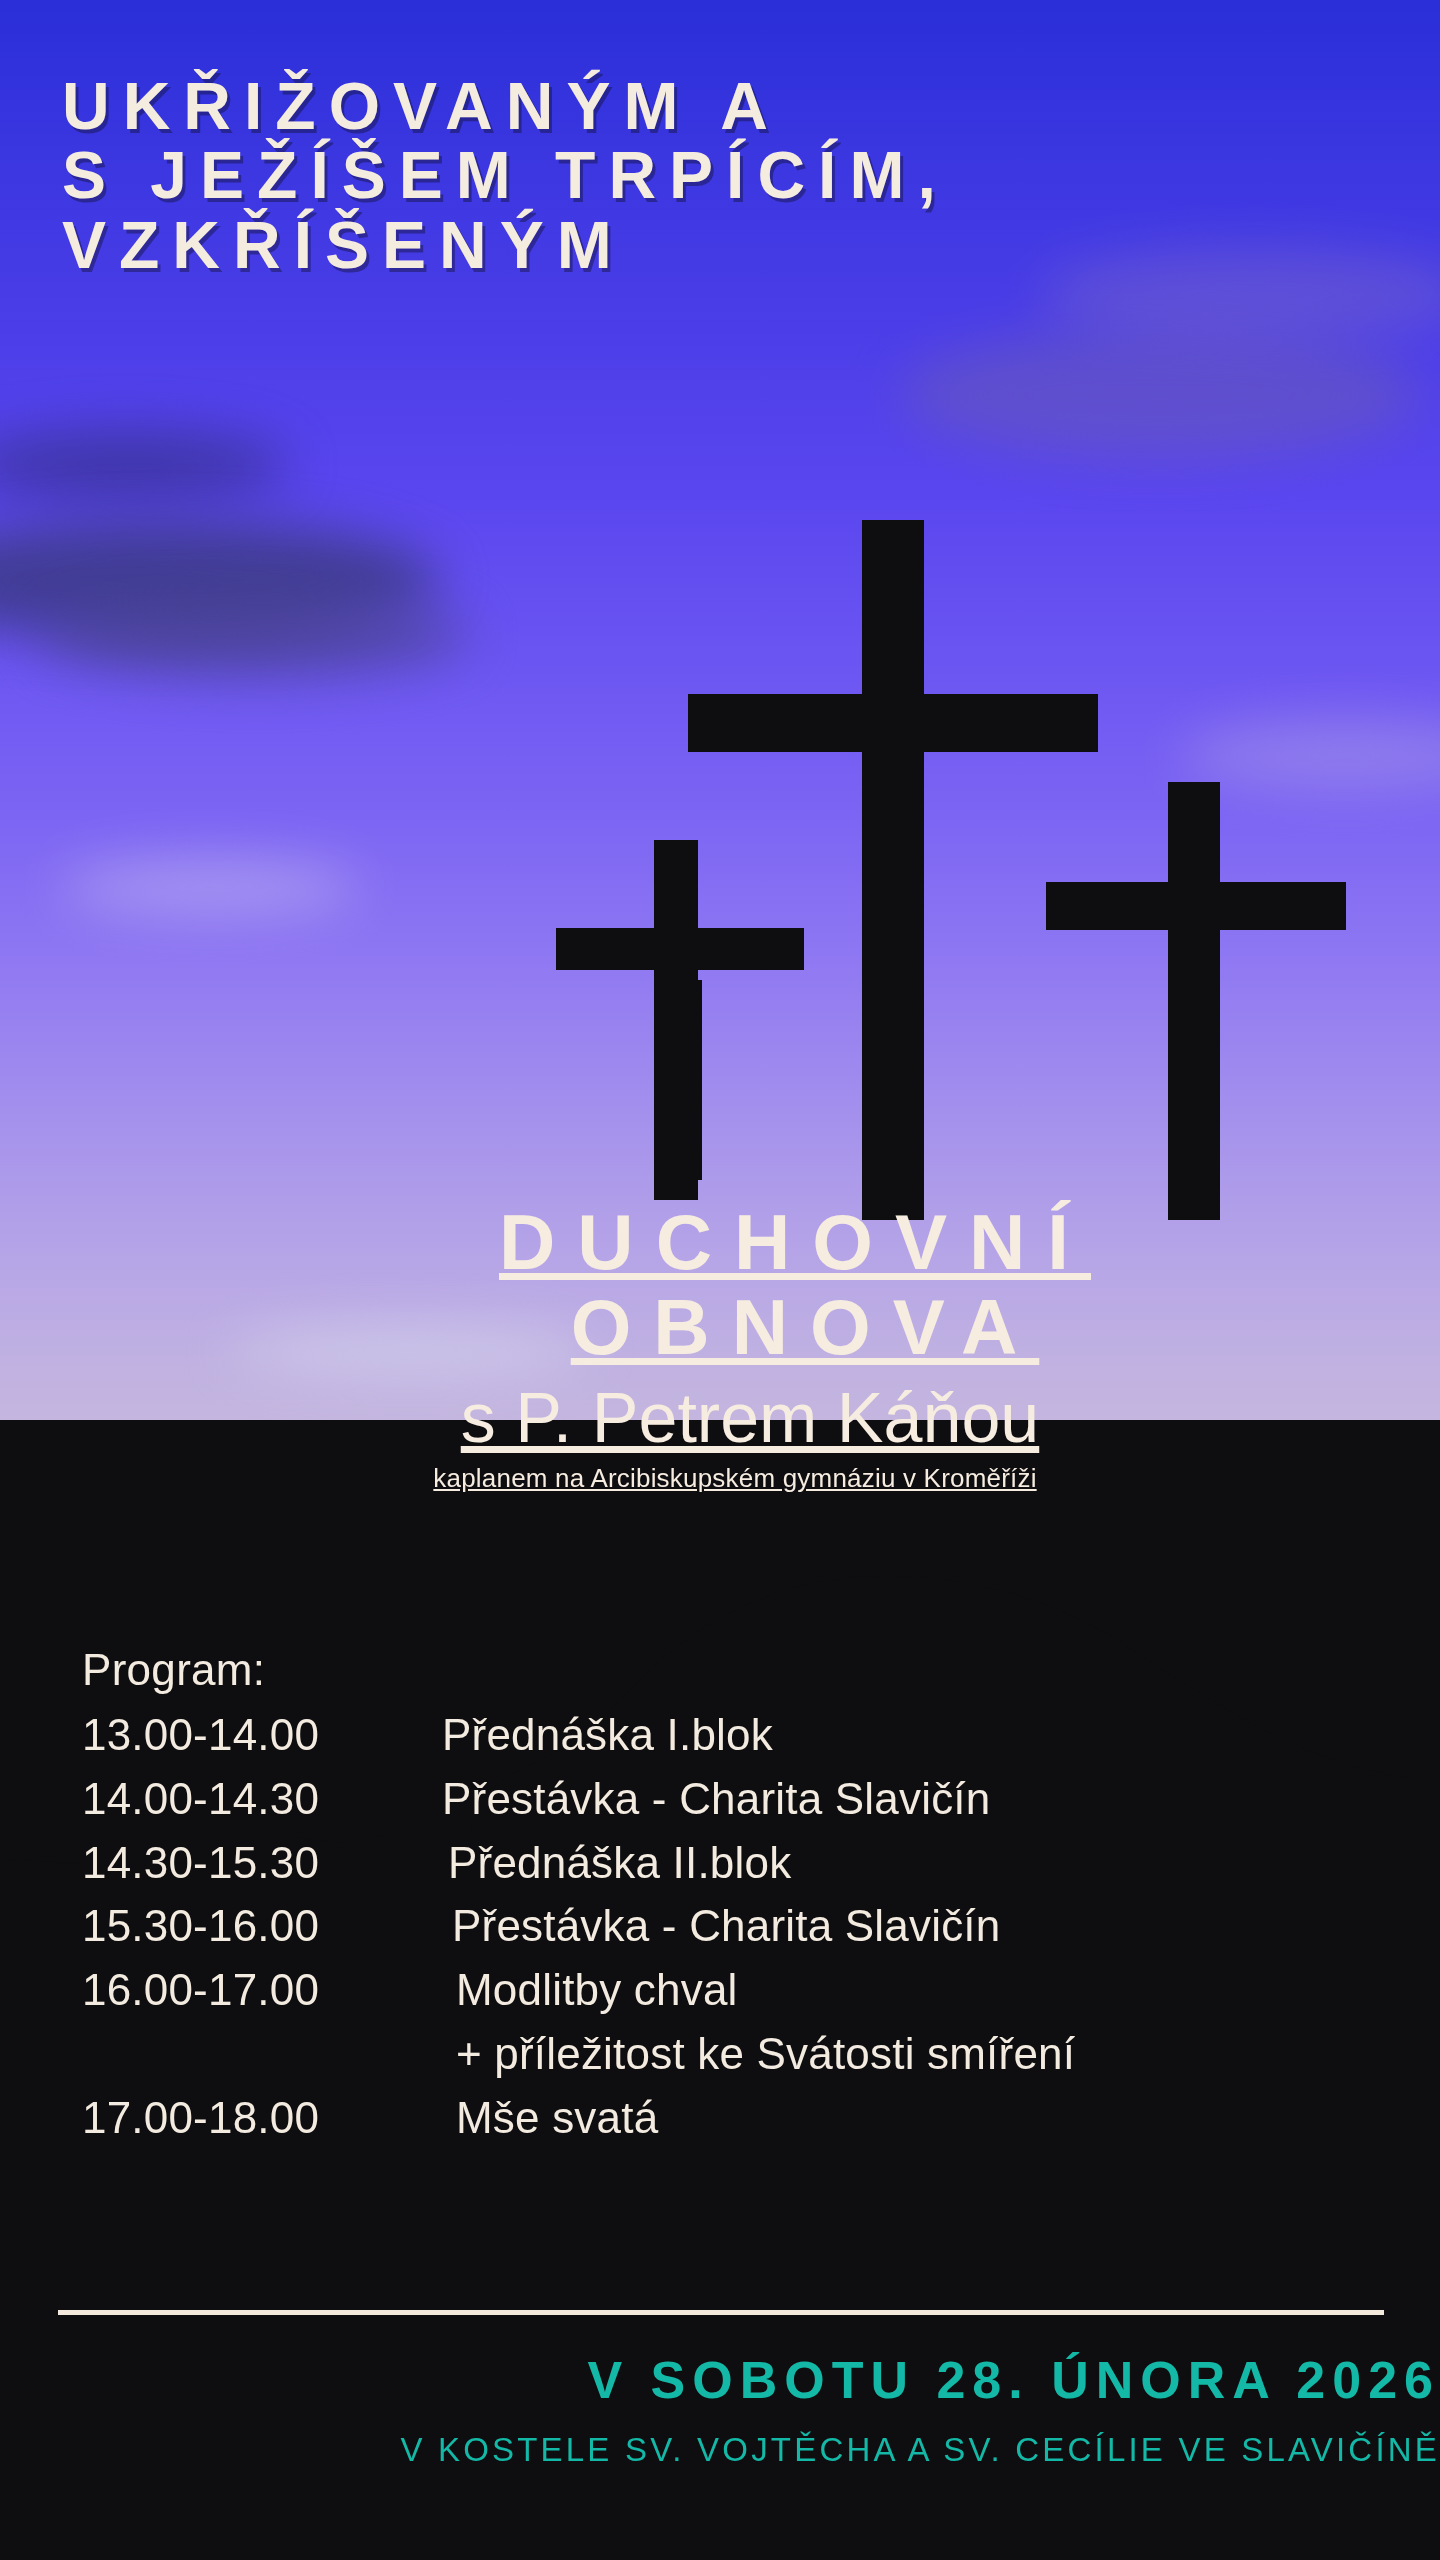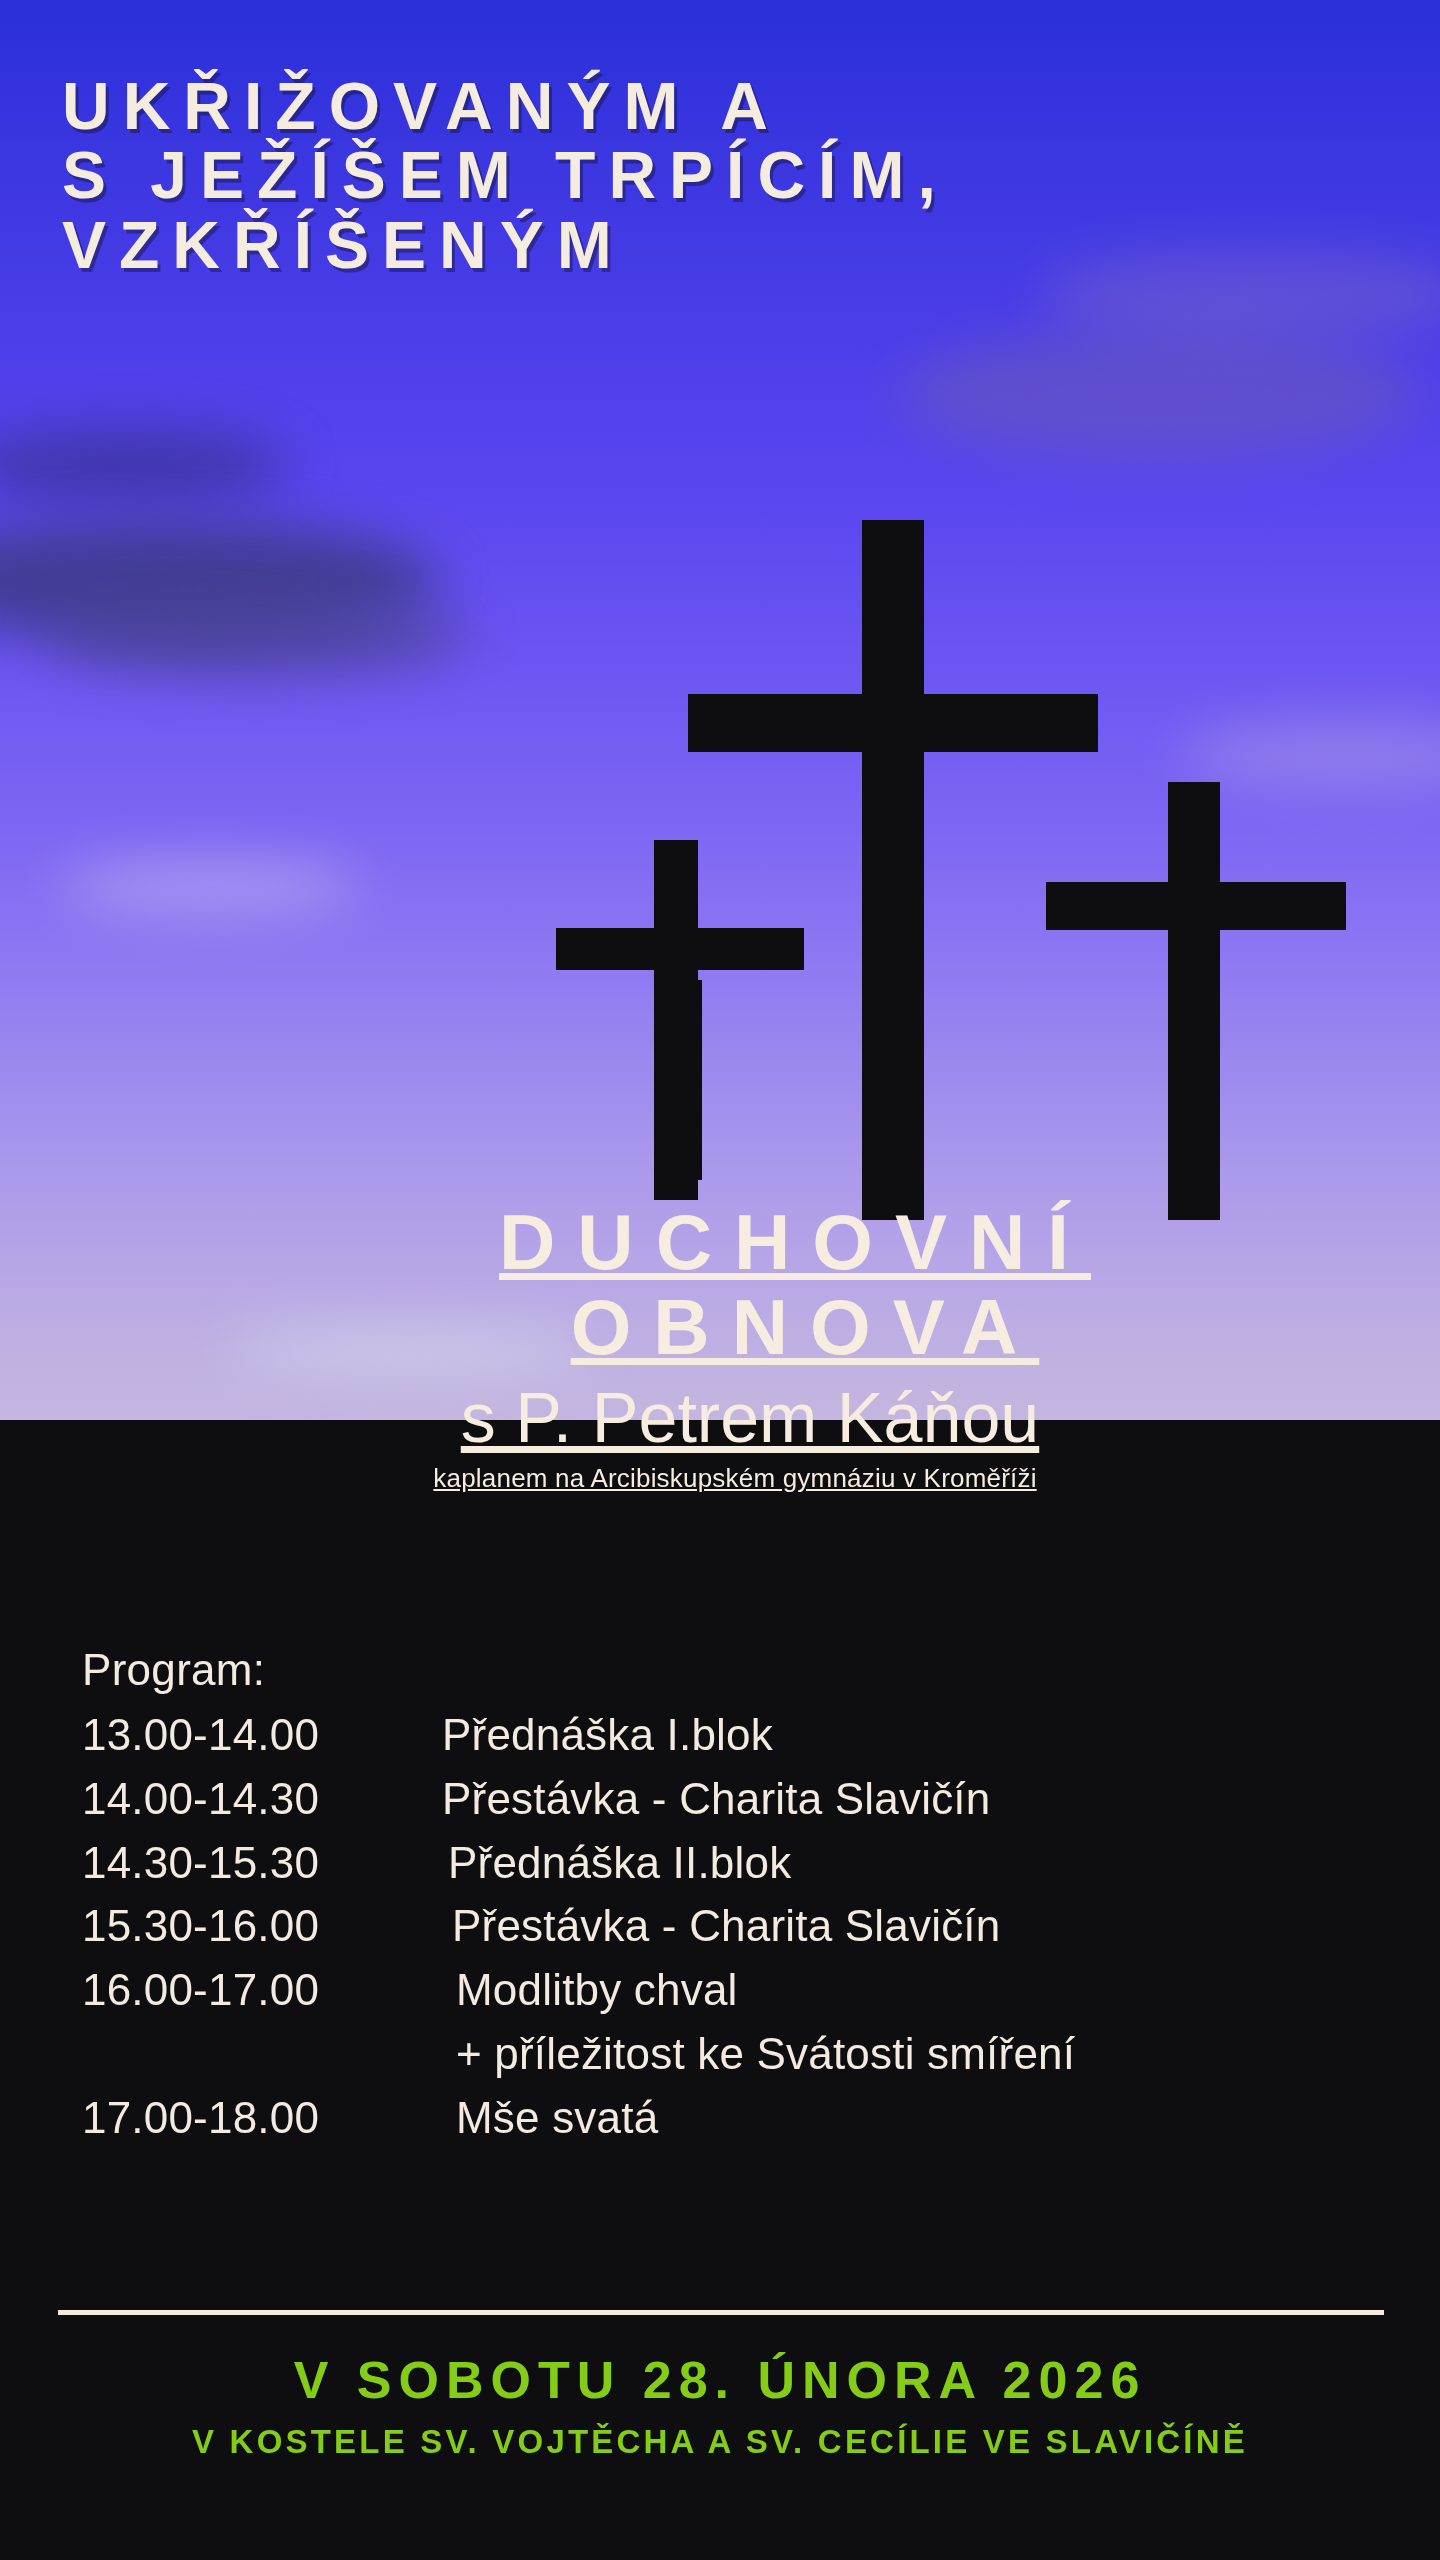--- a/index.html
+++ b/index.html
@@ -176,35 +176,35 @@
     top: 2310px;
     width: 1326px;
     height: 5px;
     background: #f3e9dd;
   }
   .footer {
     position: absolute;
     left: 0;
     top: 2348px;
     width: 1440px;
-    text-align: center;
-    color: #84cc16;
+    text-align: right;
+    color: #14b8a6;
   }
   .f-date {
     font-size: 52px;
     font-weight: 700;
     letter-spacing: 7px;
     line-height: 1.25;
   }
   .f-place {
     font-size: 33px;
-    font-weight: 700;
+    font-weight: 400;
     letter-spacing: 3.2px;
     line-height: 1.3;
-    margin-top: 8px;
+    margin-top: 16px;
   }
 </style>
 </head>
 <body>
 
 <div class="poster">
 
   <div class="sky">
     <div class="cloud c8"></div>
     <div class="cloud c1"></div>

